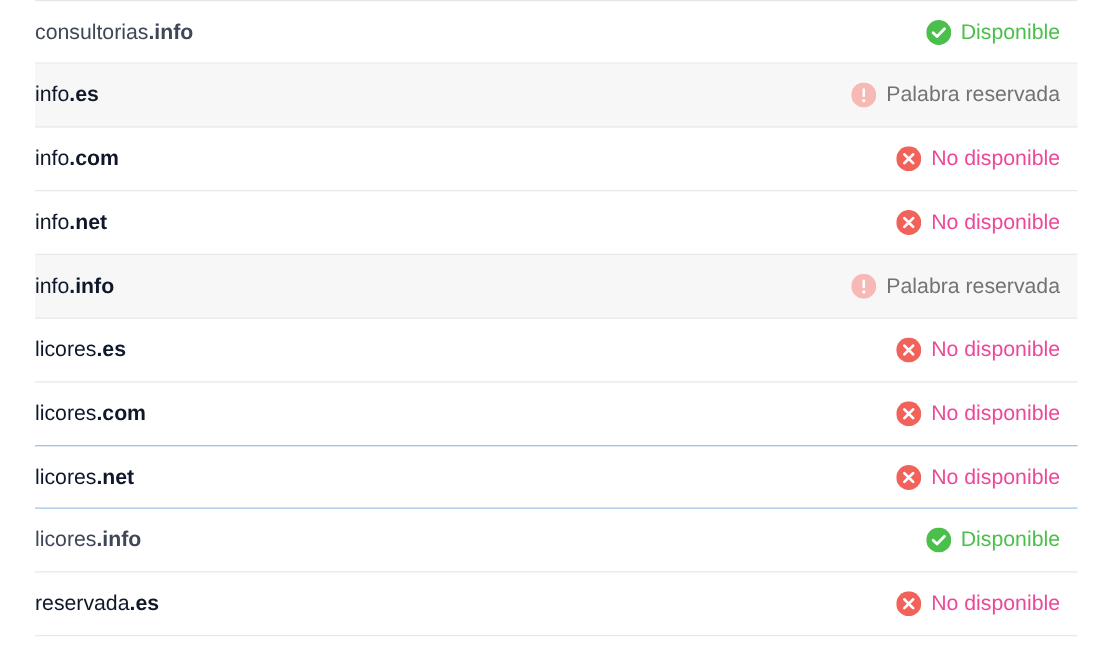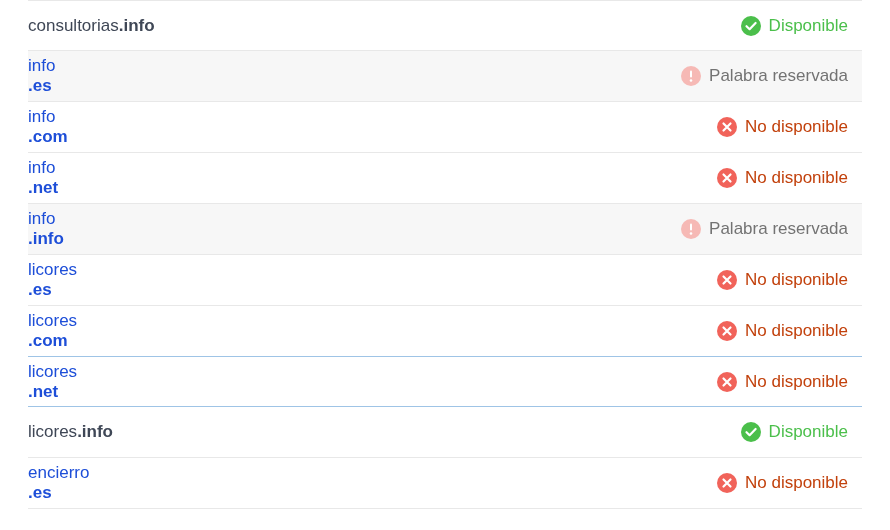--- a/index.html
+++ b/index.html
@@ -32,30 +32,30 @@
     margin-top: -1px;
     padding-top: 1px;
   }
   .domain-name {
     color: #3f4756;
     font-weight: 400;
     display: flex;
     align-items: baseline;
     gap: 0;
   }
-  .domain-row.faded .domain-name { color: #1d4ed8; flex-direction: column; }
+  .domain-row.faded .domain-name { color: #0f172a; }
   .domain-name .tld { font-weight: 700; text-align: right; }
   .status {
     display: flex;
     align-items: center;
     gap: 8px;
     font-size: 17px;
   }
   .status.available { color: #4bbf4b; }
-  .status.unavailable { color: #c2410c; }
+  .status.unavailable { color: #ec4899; }
   .status.reserved { color: #737373; }
   .icon {
     width: 20px;
     height: 20px;
     border-radius: 50%;
     display: inline-flex;
     align-items: center;
     justify-content: center;
     flex: 0 0 20px;
   }
@@ -197,21 +197,21 @@
           <svg viewBox="0 0 20 20">
             <circle cx="10" cy="10" r="10" fill="#4bbf4b"></circle>
             <path d="M5.5 10.2 L8.6 13.2 L14.6 7" stroke="#fff" stroke-width="2.2" fill="none" stroke-linecap="round" stroke-linejoin="round"></path>
           </svg>
         </span>
         <span>Disponible</span>
       </div>
     </div>
     <div class="domain-row faded">
       <div class="domain-name">
-        <span>encierro</span>
+        <span>reservada</span>
         <span class="tld">.es</span>
       </div>
       <div class="status unavailable">
         <span class="icon">
           <svg viewBox="0 0 20 20">
             <circle cx="10" cy="10" r="10" fill="#f1635a"></circle>
             <path d="M6.5 6.5 L13.5 13.5 M13.5 6.5 L6.5 13.5" stroke="#fff" stroke-width="2.2" stroke-linecap="round"></path>
           </svg>
         </span>
         <span>No disponible</span>

